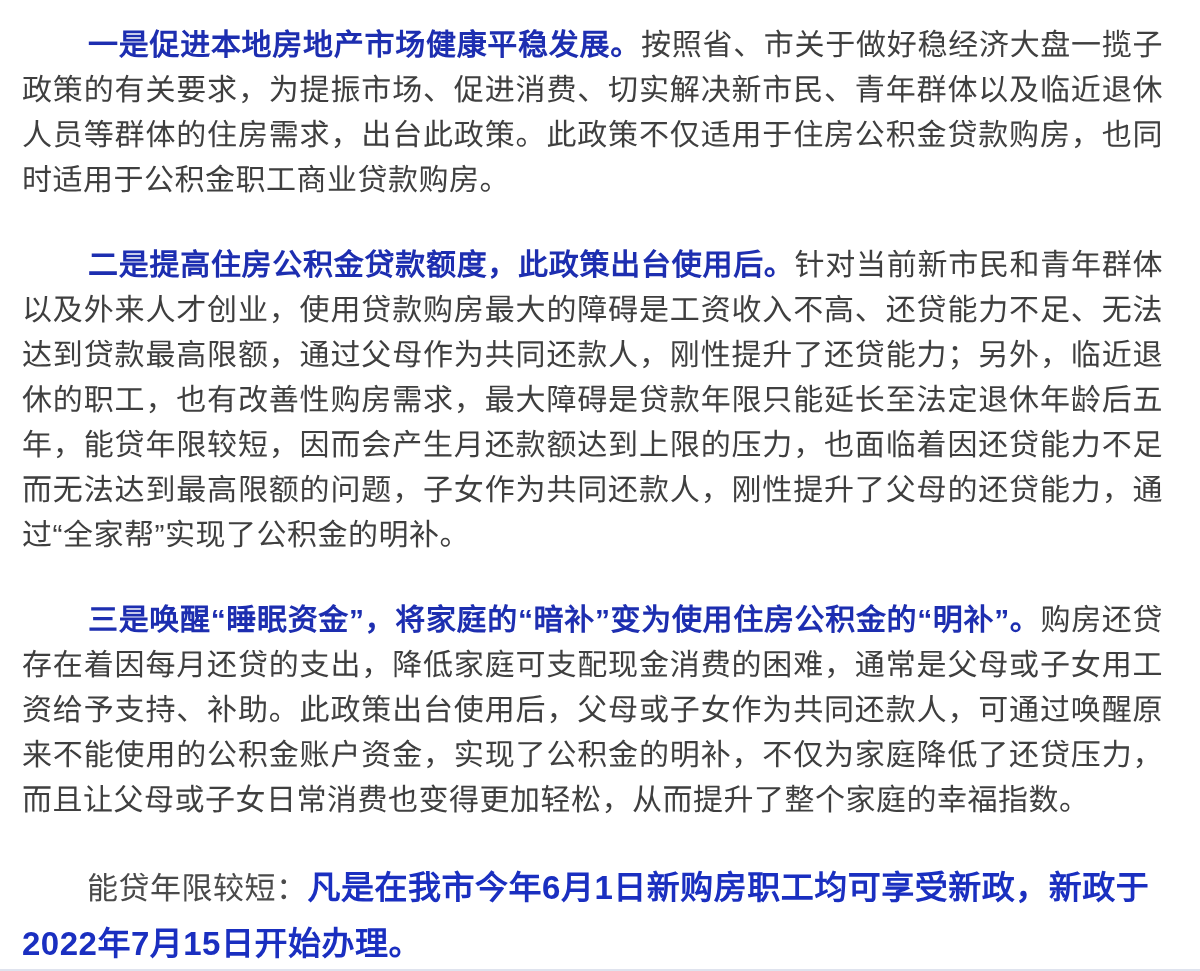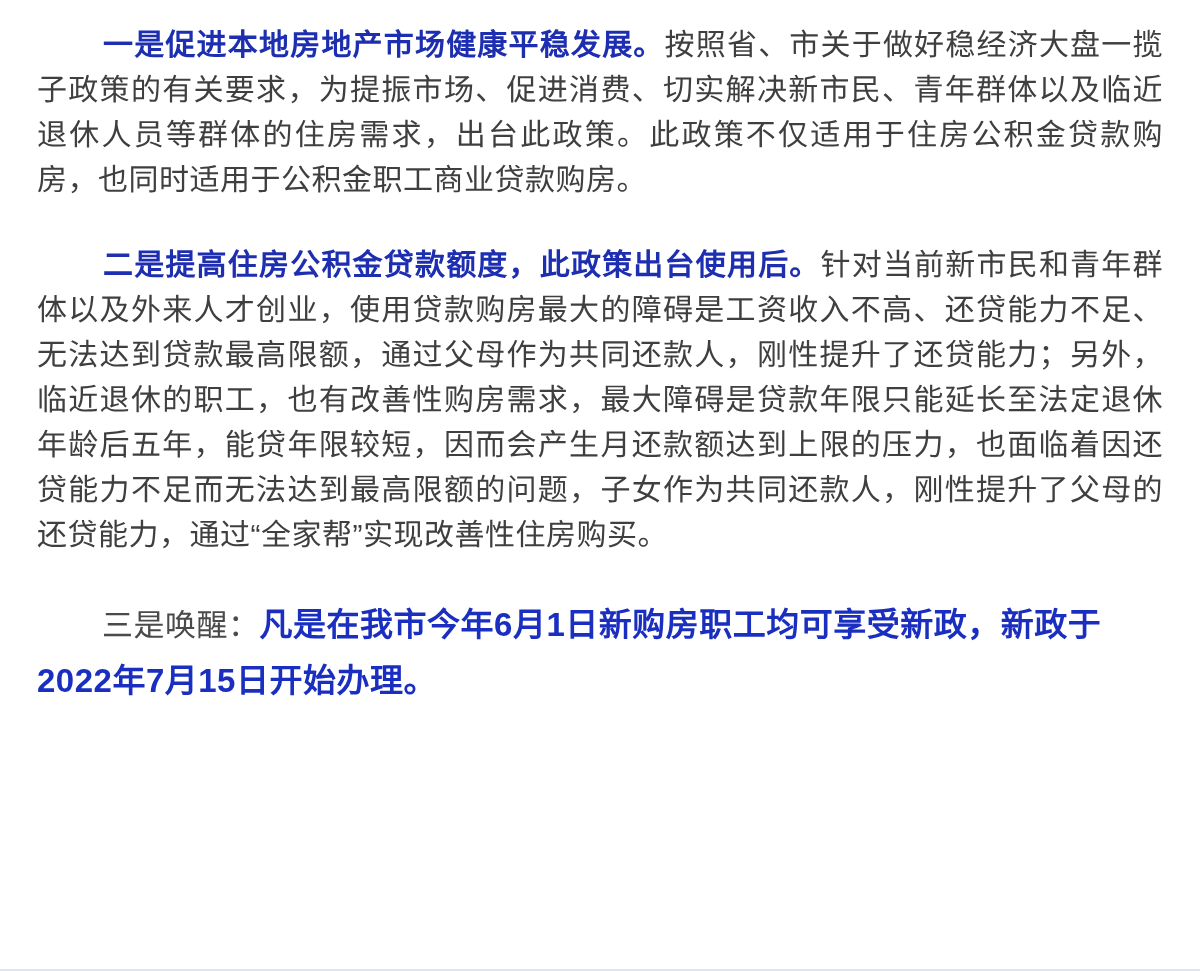--- a/index.html
+++ b/index.html
@@ -15,21 +15,21 @@
     margin: 0;
     padding: 0;
     background: var(--page-bg);
     font-family: "Liberation Sans", "DejaVu Sans", sans-serif;
   }
   .page {
     position: relative;
     width: 1200px;
     height: 971px;
     background: var(--page-bg);
-    padding: 22px 37px 0 37px;
+    padding: 22px 37px 0 22px;
     overflow: hidden;
   }
   p.para {
     margin: 0 0 40px 0;
     font-size: 30px;
     line-height: 45px;
     letter-spacing: 0.5px;
     color: var(--body-text);
     text-indent: 2.2em;
     text-align: justify;
@@ -62,19 +62,20 @@
     background: var(--divider);
   }
 </style>
 </head>
 <body>
 
 <div class="page">
 
   <p class="para para-1"><span class="lead">一是促进本地房地产市场健康平稳发展。</span><span class="body-text">按照省、市关于做好稳经济大盘一揽子政策的有关要求，为提振市场、促进消费、切实解决新市民、青年群体以及临近退休人员等群体的住房需求，出台此政策。此政策不仅适用于住房公积金贷款购房，也同时适用于公积金职工商业贷款购房。</span></p>
 
-  <p class="para para-2"><span class="lead">二是提高住房公积金贷款额度，此政策出台使用后。</span><span class="body-text">针对当前新市民和青年群体以及外来人才创业，使用贷款购房最大的障碍是工资收入不高、还贷能力不足、无法达到贷款最高限额，通过父母作为共同还款人，刚性提升了还贷能力；另外，临近退休的职工，也有改善性购房需求，最大障碍是贷款年限只能延长至法定退休年龄后五年，能贷年限较短，因而会产生月还款额达到上限的压力，也面临着因还贷能力不足而无法达到最高限额的问题，子女作为共同还款人，刚性提升了父母的还贷能力，通过“全家帮”实现改善性住房购买。</span></p>
+  <p class="para para-2"><span class="lead">二是提高住房公积金贷款额度，此政策出台使用后。</span><span class="body-text">针对当前新市民和青年群体以及外来人才创业，使用贷款购房最大的障碍是工资收入不高、还贷能力不足、无法达到贷款最高限额，通过父母作为共同还款人，刚性提升了还贷能力；另外，临近退休的职工，也有改善性购房需求，最大障碍是贷款年限只能延长至法定退休年龄后五年，能贷年限较短，因而会产生月还款额达到上限的压力，也面临着因还贷能力不足而无法达到最高限额的问题，子女作为共同还款人，刚性提升了父母的还贷能力，通过“全家帮”实现了公积金的明补。</span></p>
 
+  <p class="para para-3"><span class="lead">三是唤醒“睡眠资金”，将家庭的“暗补”变为使用住房公积金的“明补”。</span><span class="body-text">购房还贷存在着因每月还贷的支出，降低家庭可支配现金消费的困难，通常是父母或子女用工资给予支持、补助。此政策出台使用后，父母或子女作为共同还款人，可通过唤醒原来不能使用的公积金账户资金，实现了公积金的明补，不仅为家庭降低了还贷压力，而且让父母或子女日常消费也变得更加轻松，从而提升了整个家庭的幸福指数。</span></p>
 
-  <p class="closing"><span class="prefix">三是唤醒：</span><span class="highlight">凡是在我市今年6月1日新购房职工均可享受新政，新政于2022年7月15日开始办理。</span></p>
+  <p class="closing"><span class="prefix">能贷年限较短：</span><span class="highlight">凡是在我市今年6月1日新购房职工均可享受新政，新政于2022年7月15日开始办理。</span></p>
 
   <div class="bottom-divider"></div>
 </div>
 
 </body></html>

